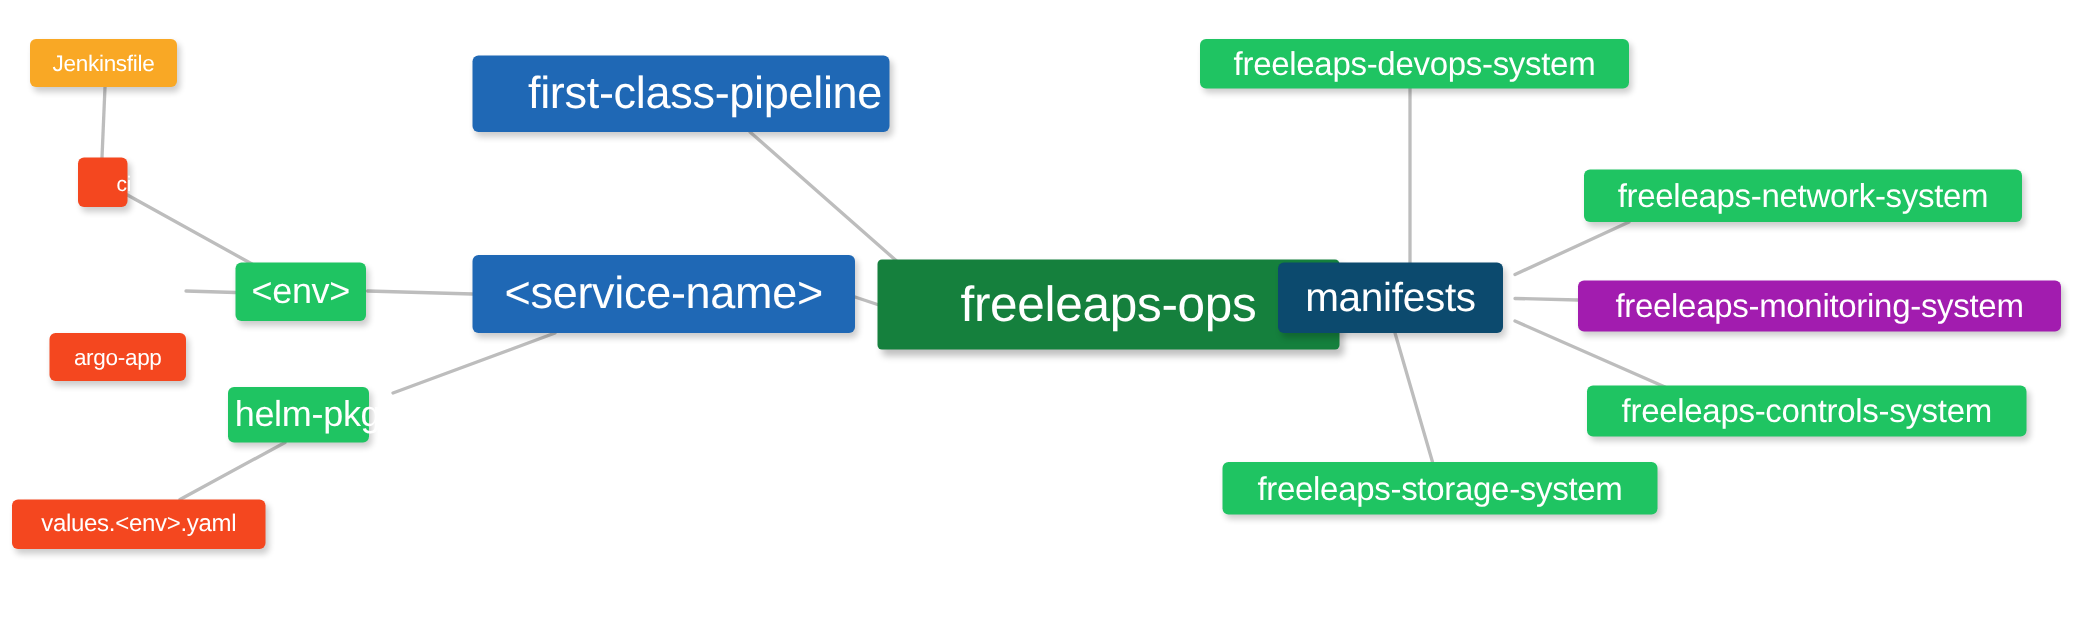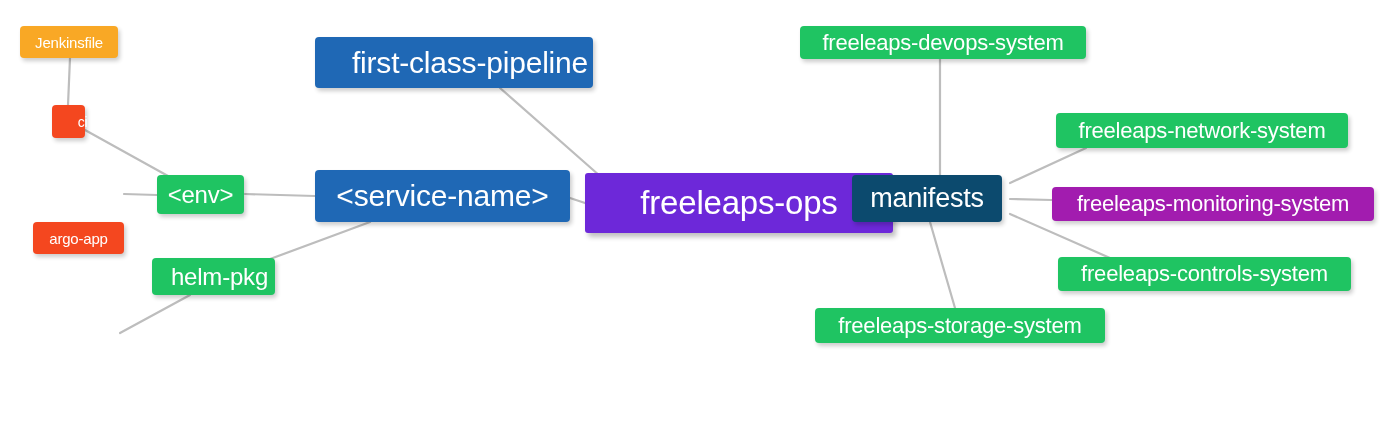--- a/index.html
+++ b/index.html
@@ -125,38 +125,41 @@
   </div>
 
   <div class="node n-red-sm" style="left: 52px; top: 105px; width: 33px; height: 33px; background: rgb(244, 71, 31);">
     <span>ci</span>
   </div>
 
   <div class="node n-red" style="left: 33px; top: 178px; width: 91px; height: 32px; background: rgb(244, 71, 31); margin-top: 44px;">
     <span>argo-app</span>
   </div>
 
+  <div class="node n-red-md" style="left: 8px; top: 333px; width: 169px; height: 33px; background: rgb(244, 71, 31);">
+    <span>values.&lt;env&gt;.yaml</span>
+  </div>
 
   <div class="node n-green-lg" style="left: 157px; top: 175px; width: 87px; height: 39px; background: rgb(31, 196, 98);">
     <span>&lt;env&gt;</span>
   </div>
 
-  <div class="node n-green-lg" style="left: 152px; top: 258px; width: 123px; height: 37px; background: rgb(31, 196, 98); padding-left: 12px;">
+  <div class="node n-green-lg" style="left: 152px; top: 258px; width: 94px; height: 37px; background: rgb(31, 196, 98); padding-left: 12px;">
     <span>helm-pkg</span>
   </div>
 
   <div class="node n-blue-lg" style="left: 315px; top: 37px; width: 278px; height: 51px; background: rgb(31, 104, 181); padding-left: 32px;">
     <span>first-class-pipeline</span>
   </div>
 
   <div class="node n-blue-lg" style="left: 315px; top: 170px; width: 255px; height: 52px; background: rgb(31, 104, 181);">
     <span>&lt;service-name&gt;</span>
   </div>
 
-  <div class="node n-root" style="left: 585px; top: 173px; width: 308px; height: 60px; background: #6d28d9;">
+  <div class="node n-root" style="left: 585px; top: 173px; width: 308px; height: 60px; background: #15803d;">
     <span>freeleaps-ops</span>
   </div>
 
   <div class="node n-blue-md" style="left: 852px; top: 175px; width: 150px; height: 47px; background: #0c4a6e;">
     <span>manifests</span>
   </div>
 
   <div class="node n-green-md" style="left: 800px; top: 26px; width: 286px; height: 33px; background: rgb(31, 196, 98);">
     <span>freeleaps-devops-system</span>
   </div>

